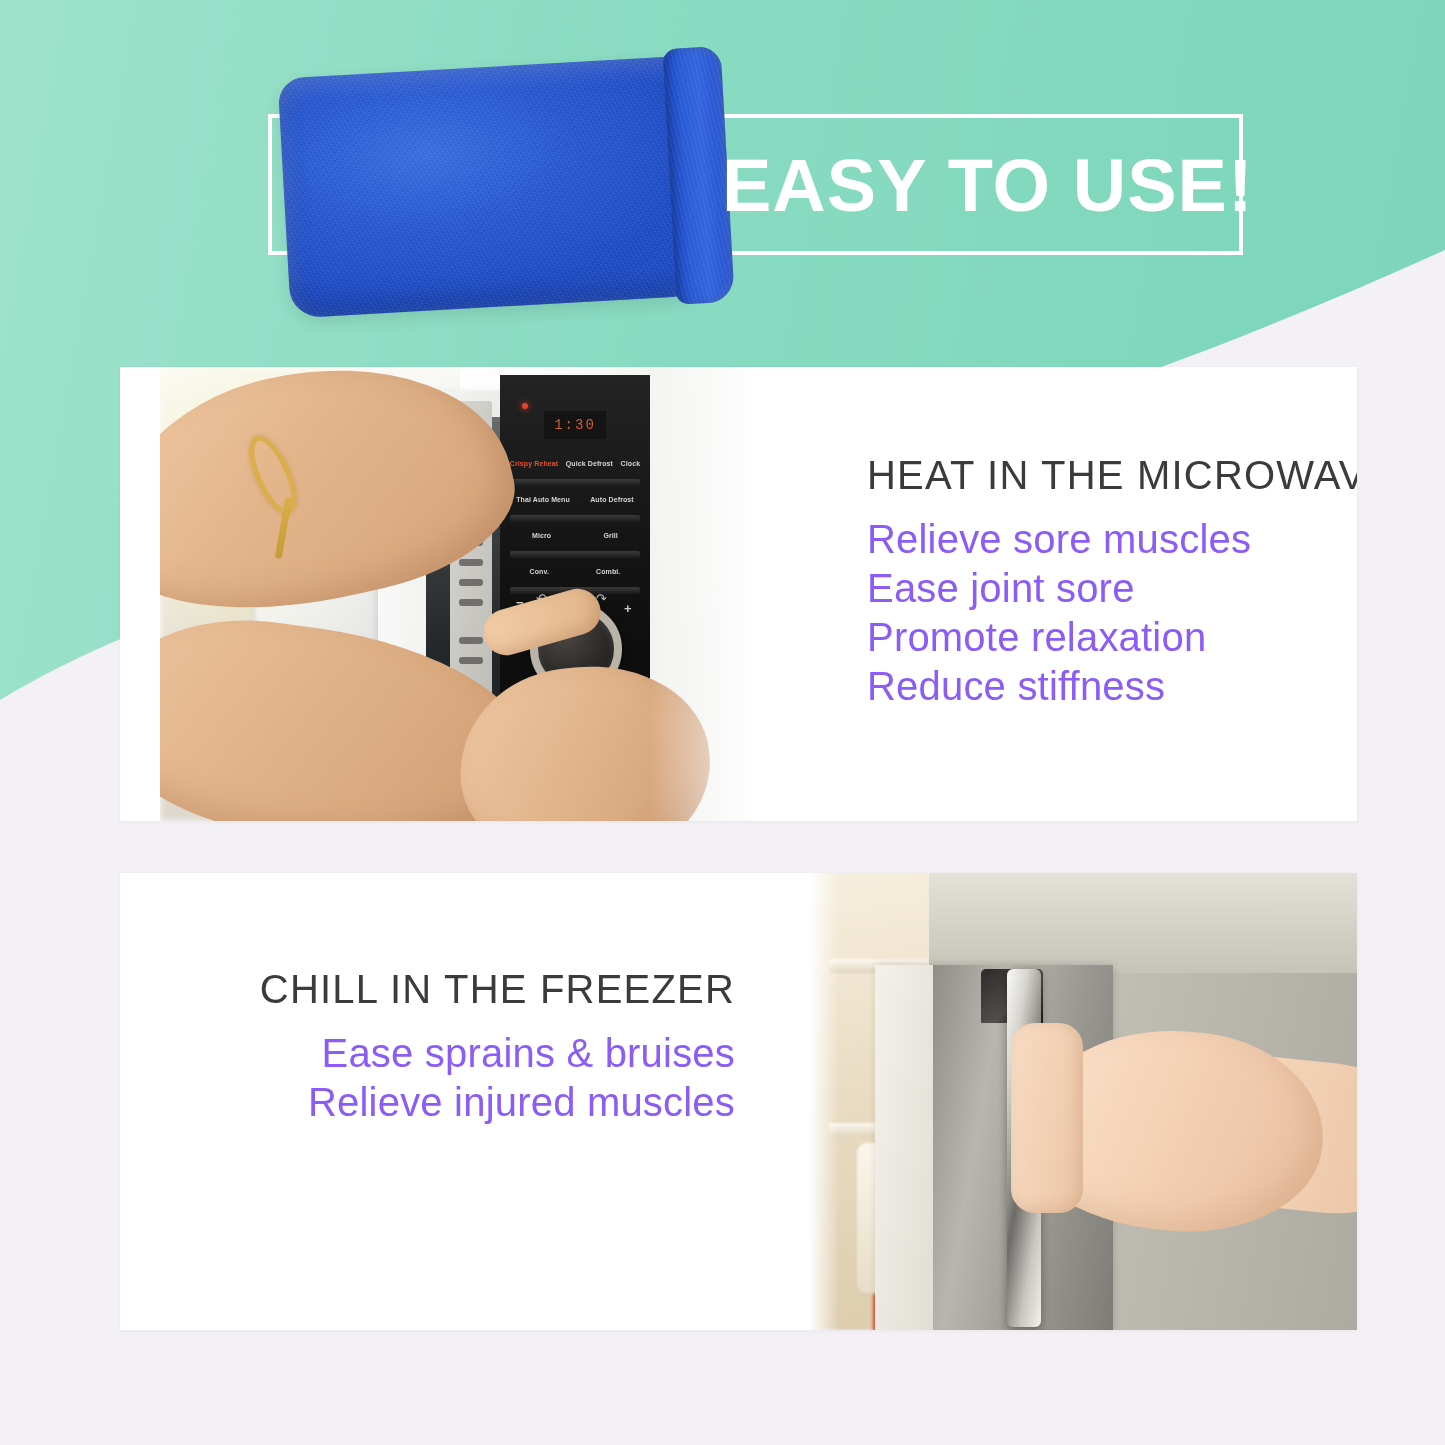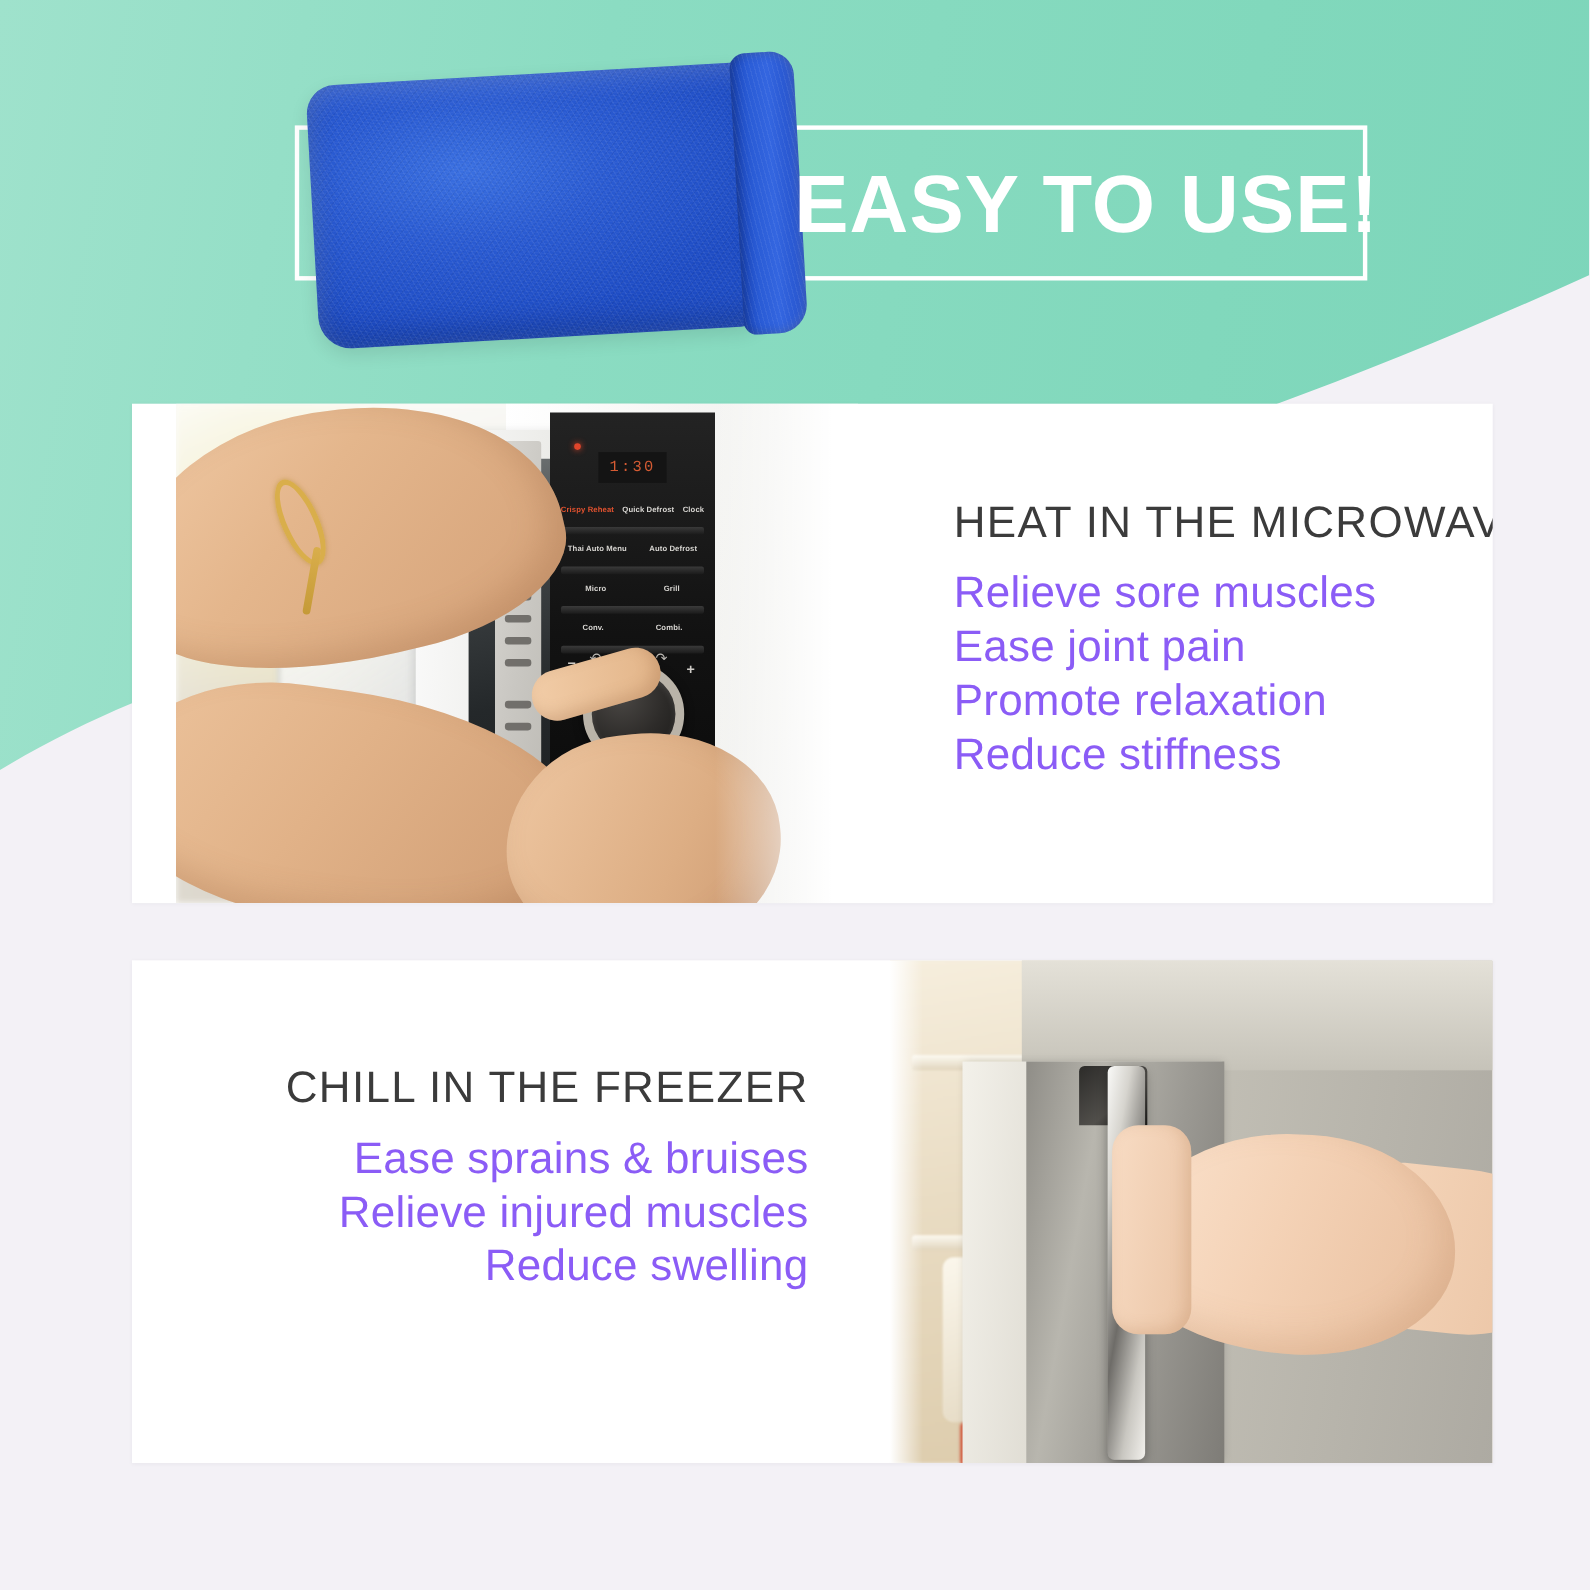--- a/index.html
+++ b/index.html
@@ -417,35 +417,34 @@
         <div class="mw-finger"></div>
 
         <div class="mw-fade-right"></div>
       </div>
     </div>
 
     <div class="card-copy" id="copy-microwave">
       <div class="card-heading">HEAT IN THE MICROWAVE</div>
       <ul class="bullet-list">
         <li>Relieve sore muscles</li>
-        <li>Ease joint pain</li>
+        <li>Ease joint sore</li>
         <li>Promote relaxation</li>
         <li>Reduce stiffness</li>
       </ul>
     </div>
   </div>
 
   <div class="card" id="card-freezer">
 
     <div class="card-copy" id="copy-freezer">
       <div class="card-heading">CHILL IN THE FREEZER</div>
       <ul class="bullet-list">
         <li>Ease sprains &amp; bruises</li>
         <li>Relieve injured muscles</li>
-        <li>Reduce swelling</li>
       </ul>
     </div>
 
     <div class="card-photo" id="photo-freezer">
       <div class="fz-scene">
         <div class="fz-interior"></div>
         <div class="fz-shelf" style="top:86px"></div>
         <div class="fz-shelf" style="top:250px"></div>
         <div class="fz-bin"></div>
         <div class="fz-redtag"></div>

